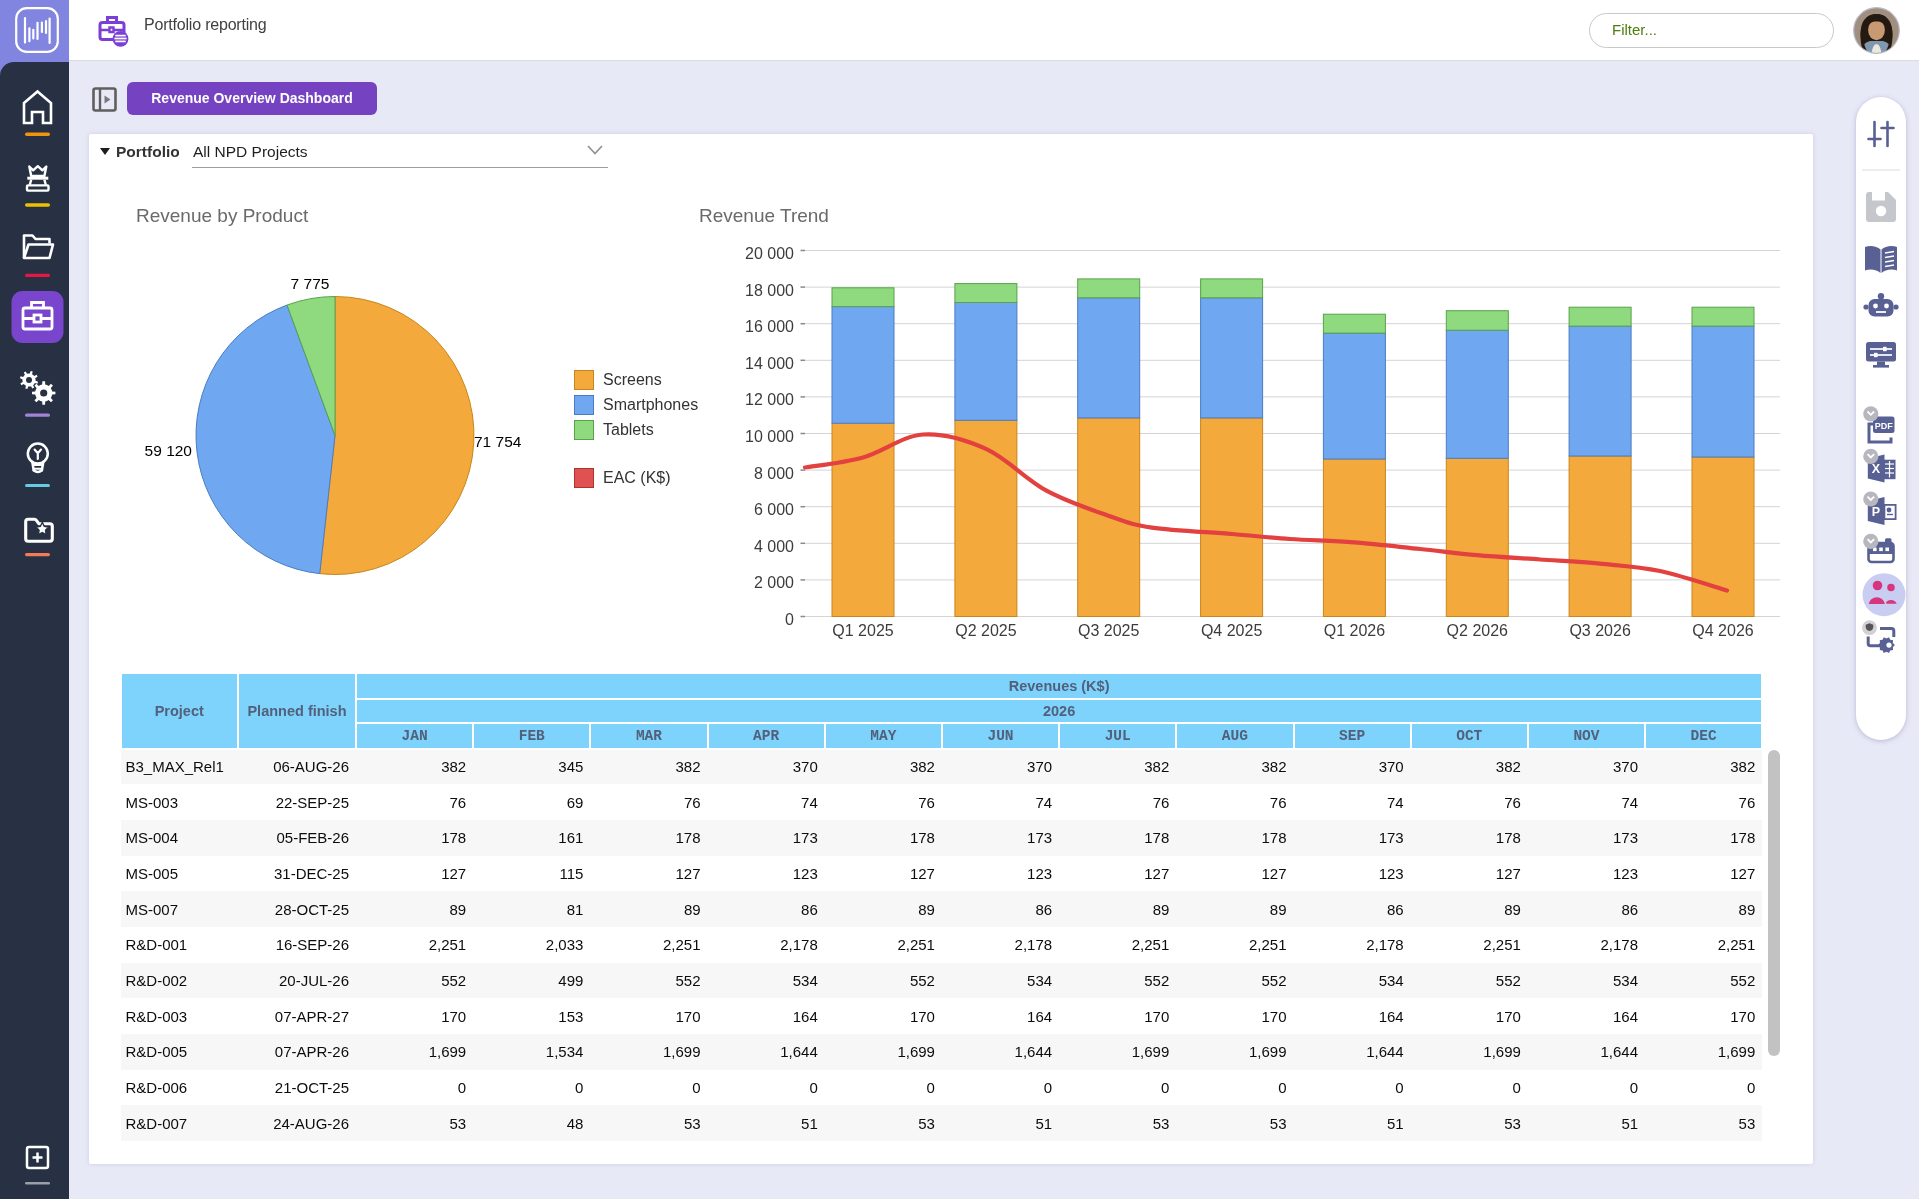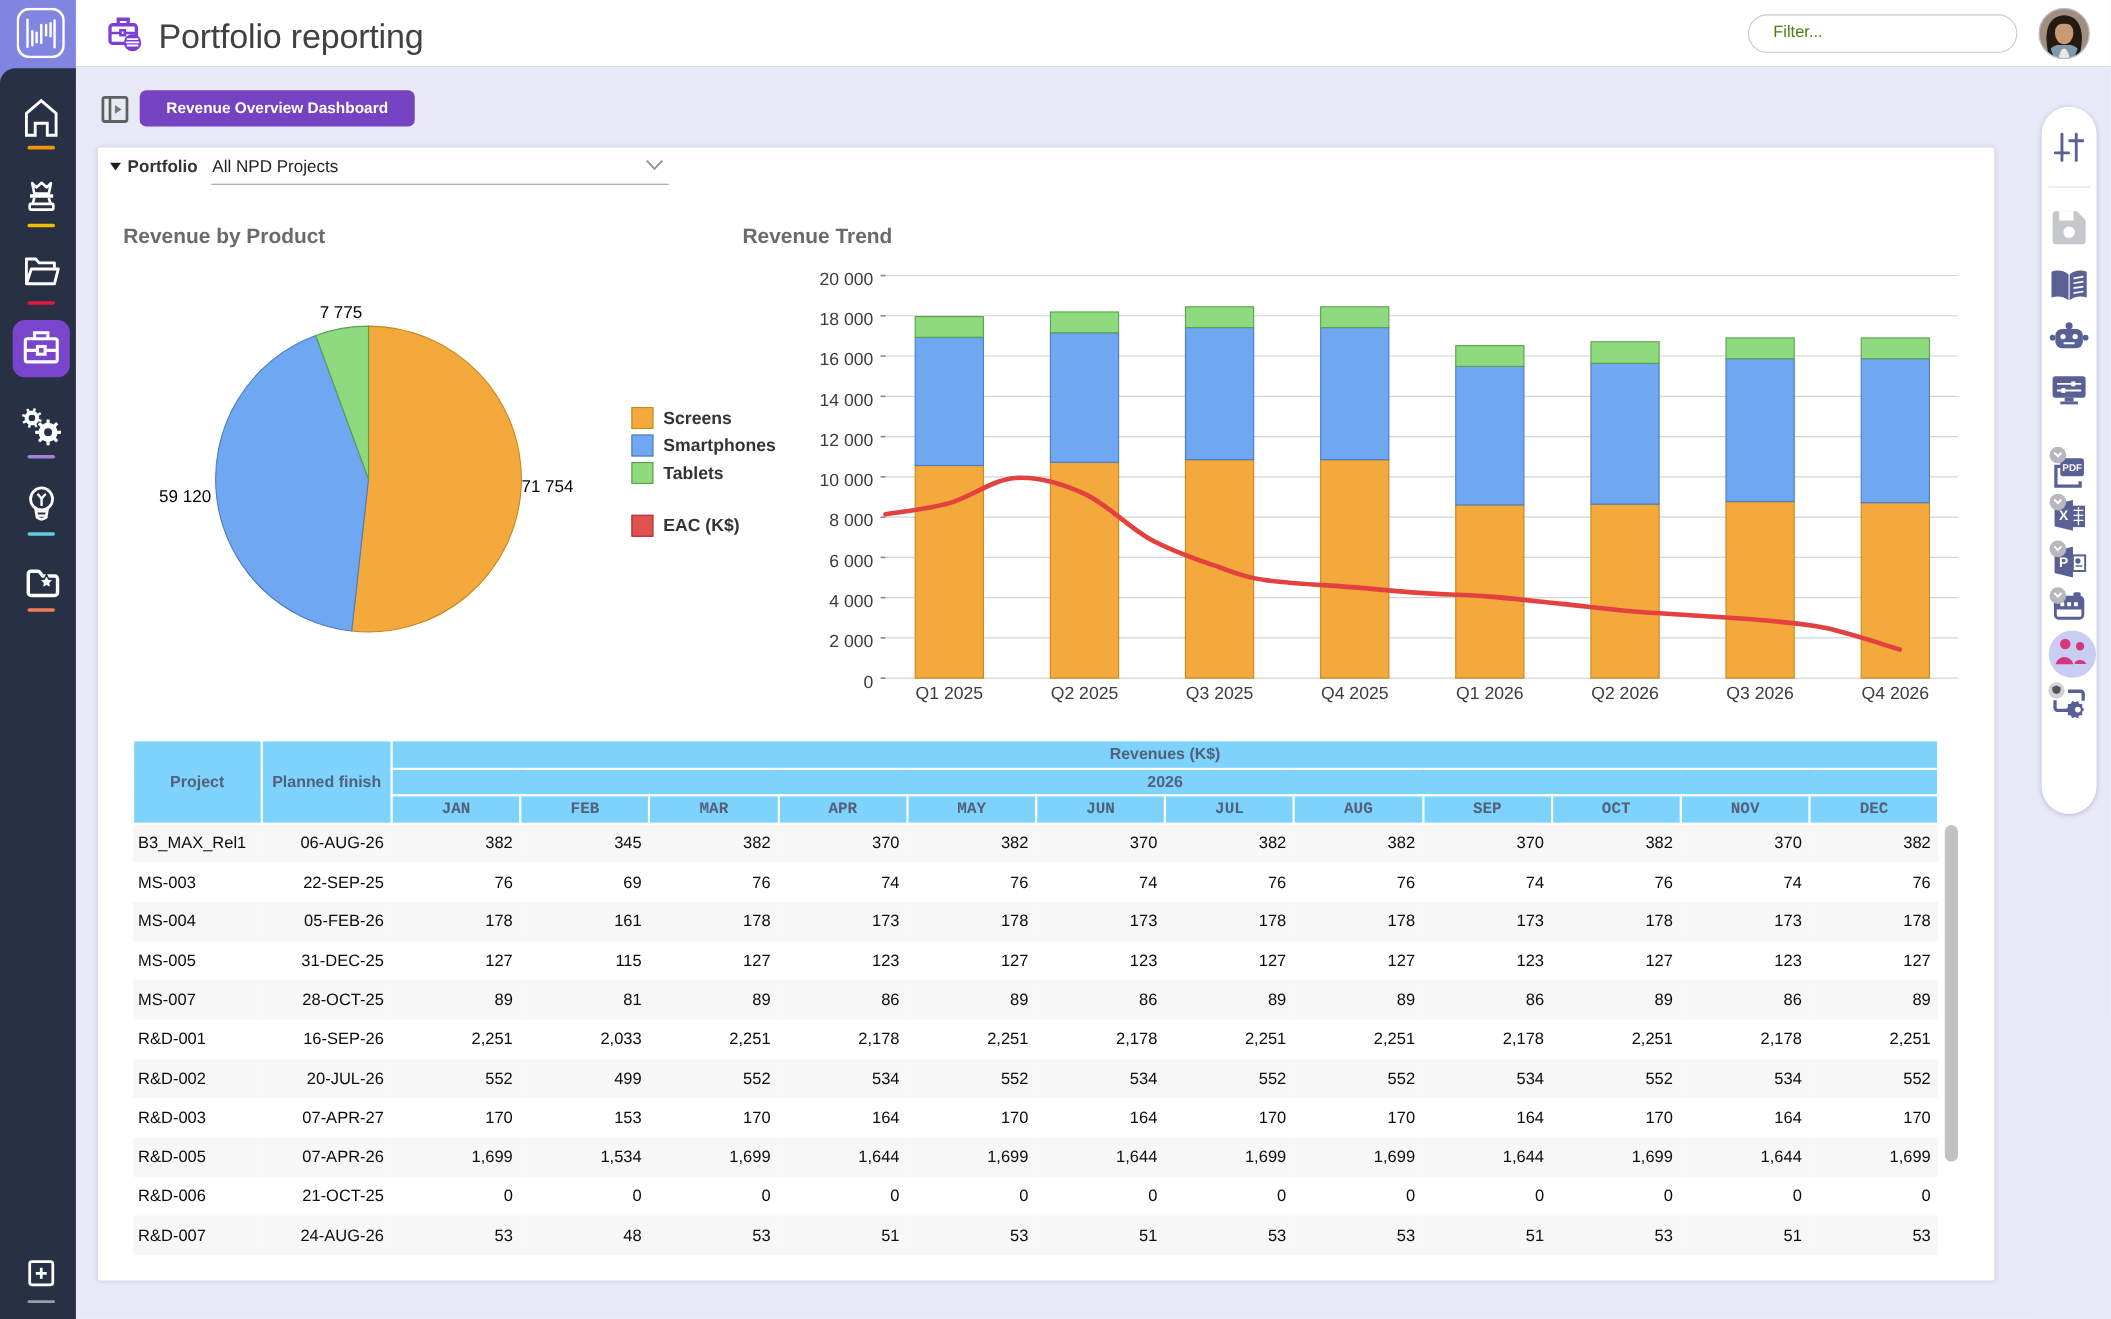--- a/index.html
+++ b/index.html
@@ -2,39 +2,39 @@
 <html><head>
 <meta charset="utf-8">
 <style>
   * { margin:0; padding:0; box-sizing:border-box; }
   html,body { width:1919px; height:1199px; overflow:hidden; }
   body { font-family:"Liberation Sans", sans-serif; background:#e8e9f7; position:relative; }
   .abs { position:absolute; }
 
   
   #topbar { left:69px; top:0; width:1850px; height:61px; background:#fff; border-bottom:1px solid #dcdcdc; }
-  #title { left:144px; top:15.5px; font-size:31px; color:#414141; letter-spacing:-0.2px; }
+  #title { left:144px; top:15.5px; font-size:16px; color:#414141; letter-spacing:-0.2px; }
   #filter { left:1589px; top:13px; width:245px; height:35px; border:1.5px solid #c9c9c9; border-radius:18px; color:#4d7c0f; font-size:15px; line-height:32px; padding-left:22px; background:#fff; }
 
   
   #logo { left:0; top:0; width:69px; height:74px; background:#8185e0; }
   #sidebar { left:0; top:62px; width:69px; height:1137px; background:#273143; border-top-left-radius:14px; }
 
   
   #btn { left:127px; top:82px; width:250px; height:33px; background:#7542c1; border-radius:6px; color:#fff; font-weight:bold; font-size:14px; text-align:center; line-height:33px; }
   #panel { left:89px; top:134px; width:1724px; height:1030px; background:#fff; border-radius:2px; box-shadow:0 0 4px rgba(120,120,160,0.25); }
 
   #portlbl { left:116px; top:143px; font-size:15.5px; font-weight:bold; color:#333; }
   #droptext { left:193px; top:143px; font-size:15.5px; color:#1e1e1e; }
   #dropline { left:192px; top:167px; width:416px; height:1px; background:#9e9e9e; }
 
-  .ctitle { font-size:19px; font-weight:bold; color:#6a6a6a; }
+  .ctitle { font-size:19px; font-weight:normal; color:#6a6a6a;margin-left:24px; }
 
   
-  .lgrow { position:absolute; display:flex; align-items:flex-end;font-weight:bold; }
+  .lgrow { position:absolute; display:flex; align-items:center; }
   .lgsq { width:20px; height:20px; margin-right:9px; }
   .lgtxt { font-size:16px; color:#333; }
 
   
   #tbl { left:119.5px; top:671.5px; border-collapse:collapse; table-layout:fixed; }
   #tbl th { background:#7dd3fc; color:#52607b; font-size:14.5px; font-weight:bold; border:2px solid #fff; padding:0; }
   #tbl td { font-size:15px; color:#0c0c0c; padding:0 7px 0 0; text-align:right; white-space:nowrap; }
   #tbl td.proj { text-align:left; padding:0 0 0 5px; }
   #tbl tbody tr { height:35.7px; }
   #tbl tbody tr:nth-child(odd) { background:#f7f7f7; }

